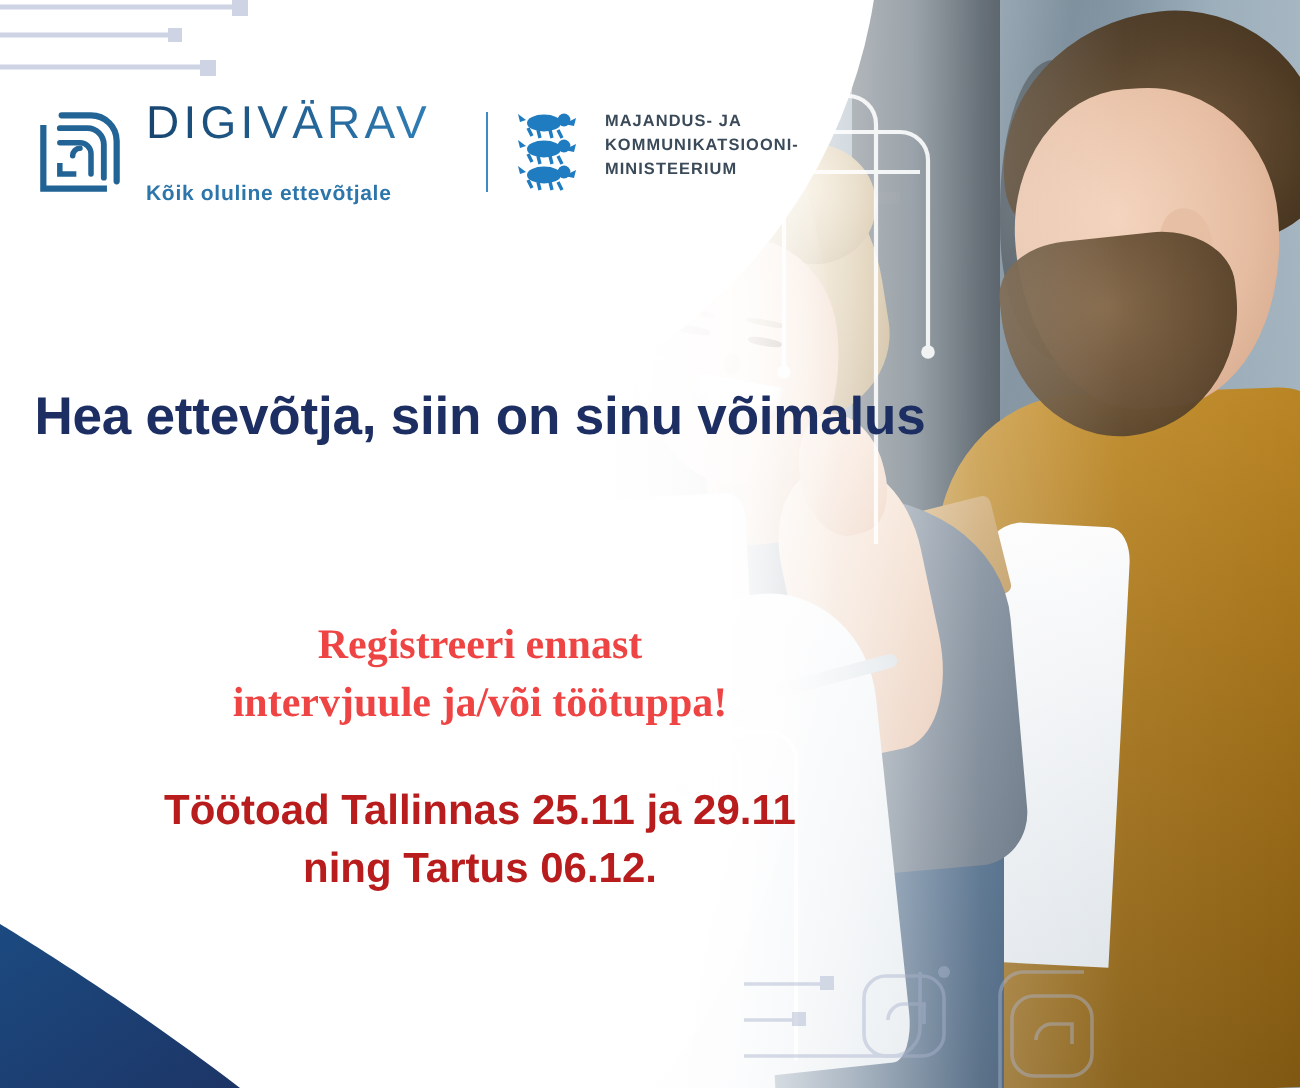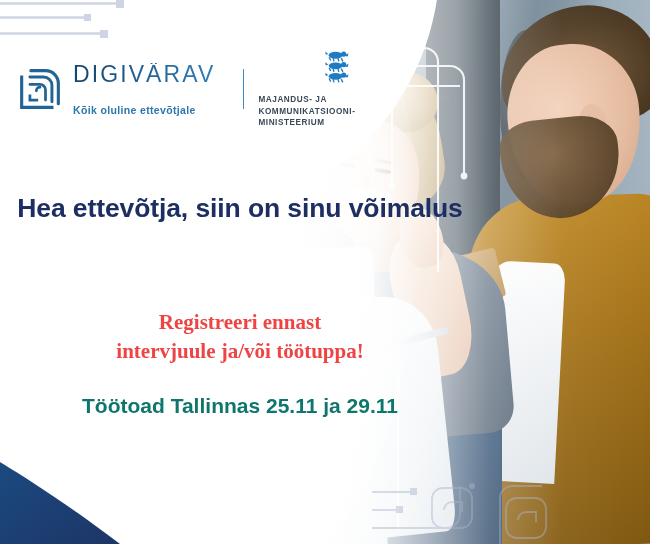--- a/index.html
+++ b/index.html
@@ -237,21 +237,21 @@
   .logo-name{
     font-size:23px;letter-spacing:2.1px;font-weight:400;
     color:#1f5f96;line-height:1;
     background:linear-gradient(90deg,#17456f,#2f7db5);
     -webkit-background-clip:text;background-clip:text;color:transparent;
   }
   .logo-tag{
     font-size:10.5px;letter-spacing:.35px;color:#2d76ab;line-height:1;font-weight:700;
   }
   .logo-sep{width:1px;height:40px;background:#1f76b8;margin:0 14px 0 28px;opacity:.85;}
-  .logo-min{display:flex;align-items:flex-end;gap:10px;flex-direction:column;}
+  .logo-min{display:flex;align-items:flex-start;gap:10px;}
   .coat{width:34px;height:42px;flex:0 0 34px;}
   .min-text{
     font-size:8.2px;line-height:1.42;color:#3a4a58;
     letter-spacing:.55px;text-transform:uppercase;font-weight:700;
   }
   .min-text span{display:block;}
 
   .headline{
     position:absolute;left:0;top:163px;width:480px;
     text-align:center;
@@ -266,21 +266,21 @@
     font-size:21px;line-height:1.38;font-weight:700;
     color:#ef4444;
     font-family:Liberation Serif, serif;
   }
   .subhead span{display:block;white-space:nowrap;}
 
   .dates{
     position:absolute;left:0;top:392px;width:480px;
     text-align:center;
     font-size:21px;line-height:1.38;font-weight:700;
-    color:#0f766e;
+    color:#b91c1c;
   }
   .dates span{display:block;white-space:nowrap;}
 
   
   .wedge{position:absolute;left:0;bottom:0;width:210px;height:90px;}
 
   
   .watermark{position:absolute;left:372px;bottom:0;width:190px;height:92px;opacity:.55;}
 </style>
 </head>
@@ -433,20 +433,21 @@
     <span>Hea ettevõtja, siin on sinu võimalus</span>
   </div>
 
   <div class="subhead">
     <span>Registreeri ennast</span>
     <span>intervjuule ja/või töötuppa!</span>
   </div>
 
   <div class="dates">
     <span>Töötoad Tallinnas 25.11 ja 29.11</span>
+    <span>ning Tartus 06.12.</span>
   </div>
 
   <svg class="wedge" viewBox="0 0 210 90" preserveAspectRatio="none" fill="none">
     <defs>
       <linearGradient id="wg" x1="0" y1="0" x2="1" y2="1">
         <stop offset="0" stop-color="#1b4a80"></stop>
         <stop offset="1" stop-color="#1d3566"></stop>
       </linearGradient>
     </defs>
     <path d="M0 8 C0 8 60 44 120 90 L0 90 Z" fill="url(#wg)"></path>

